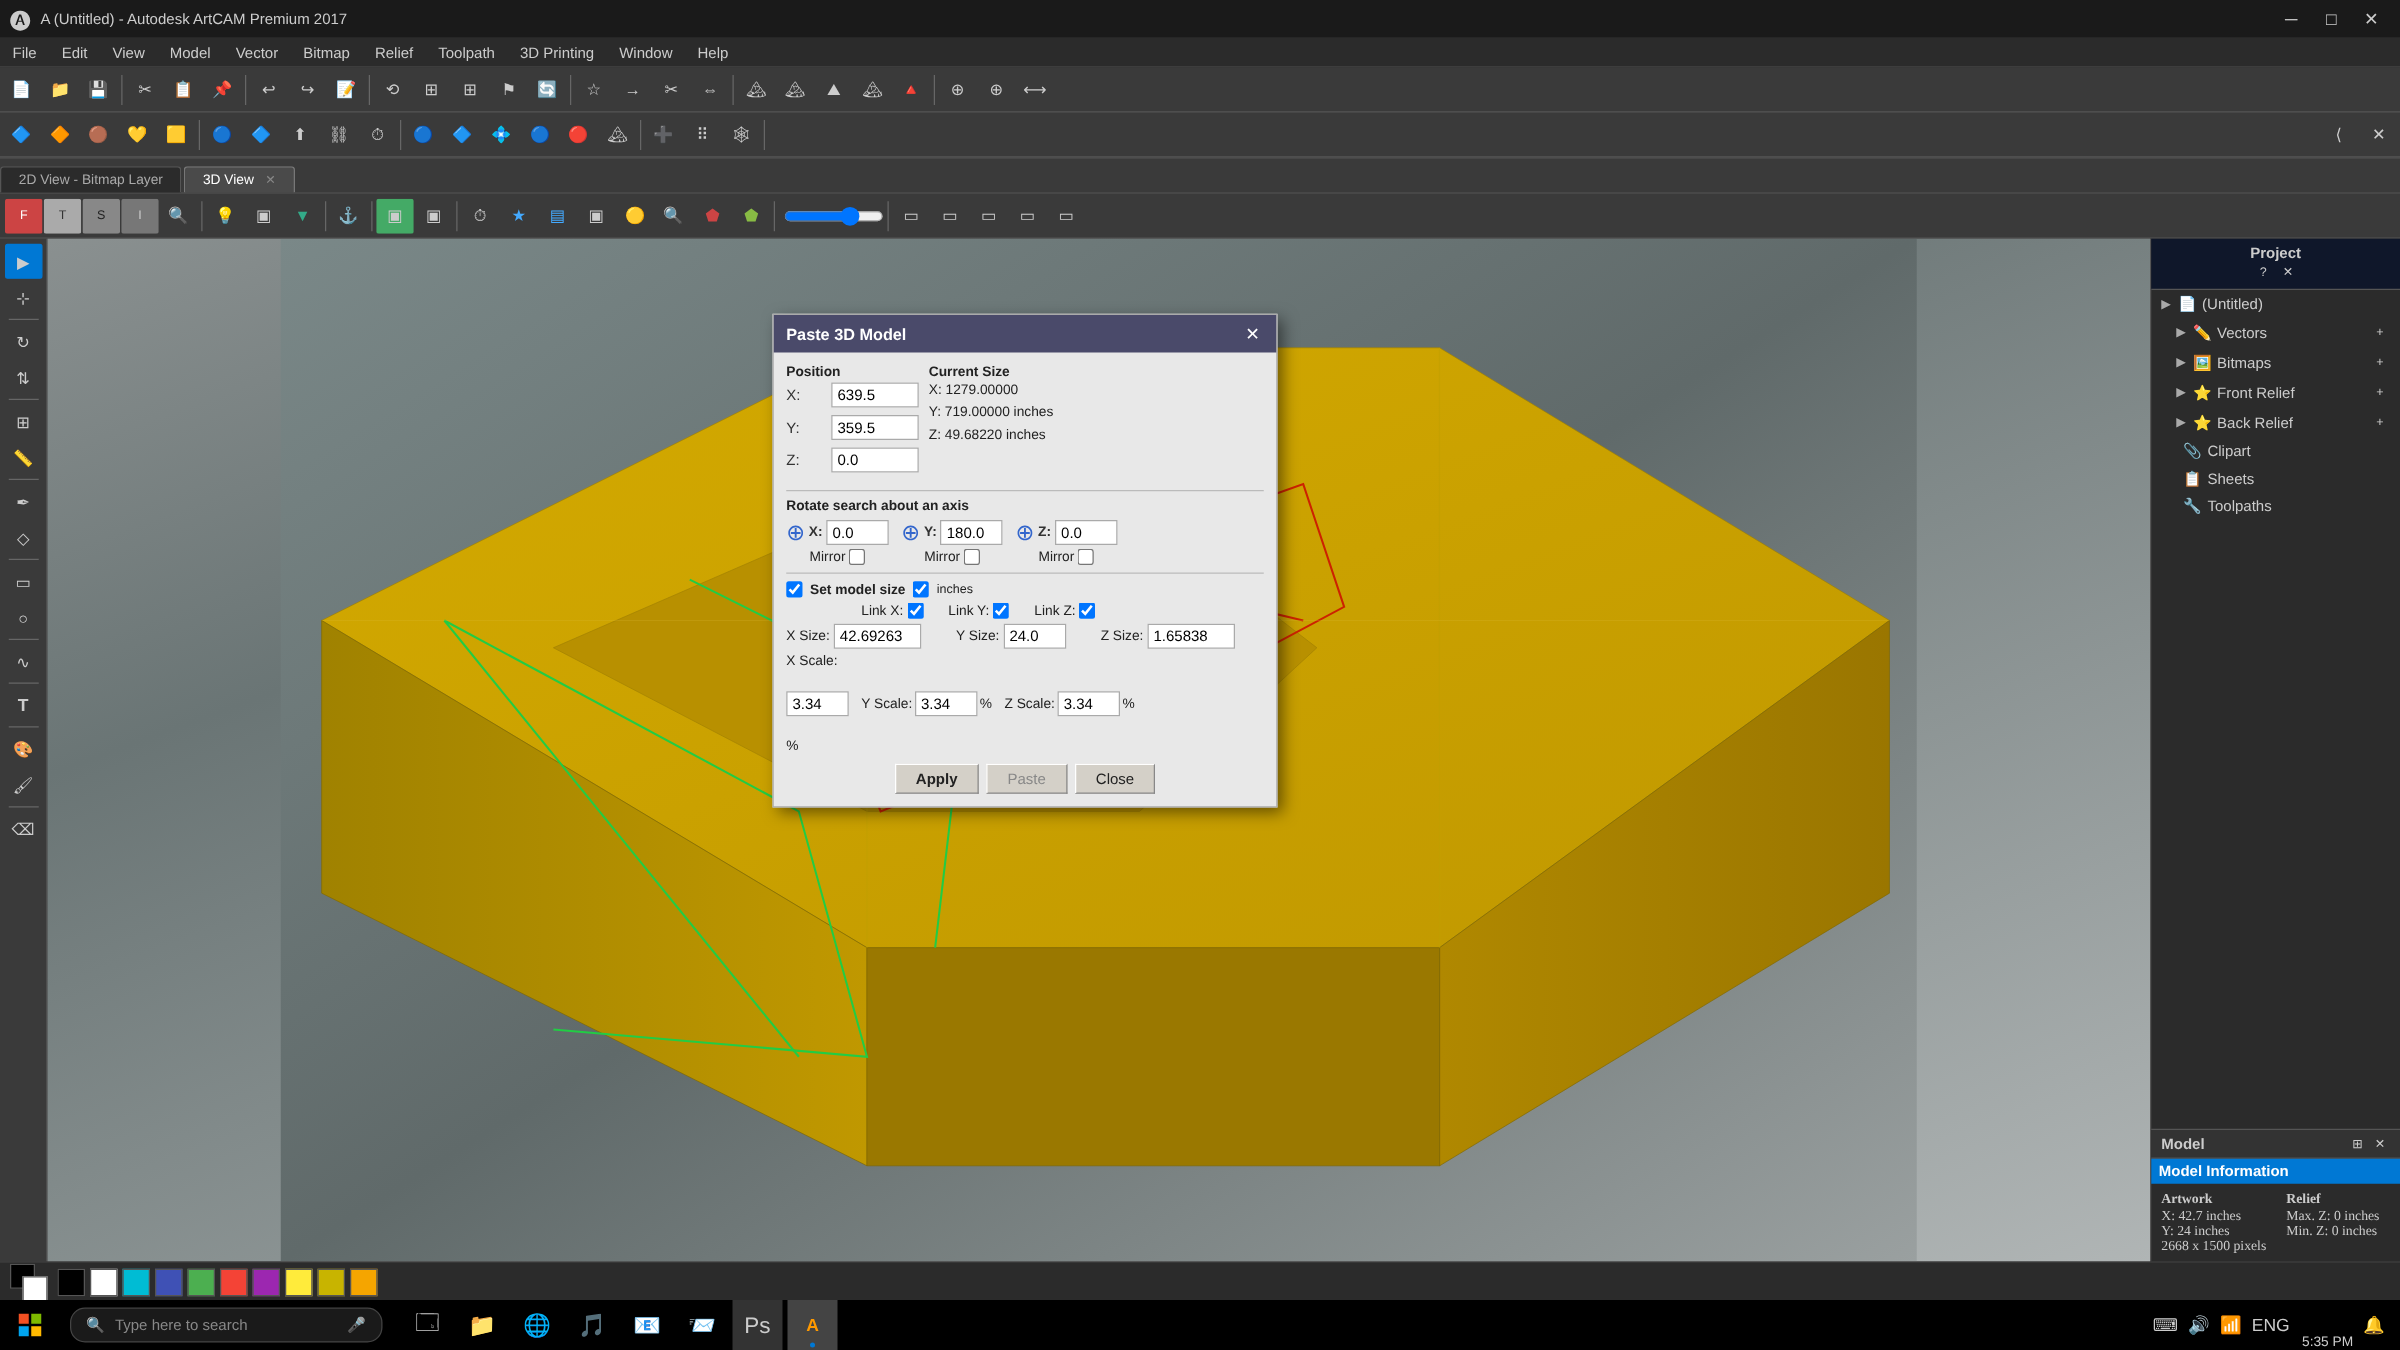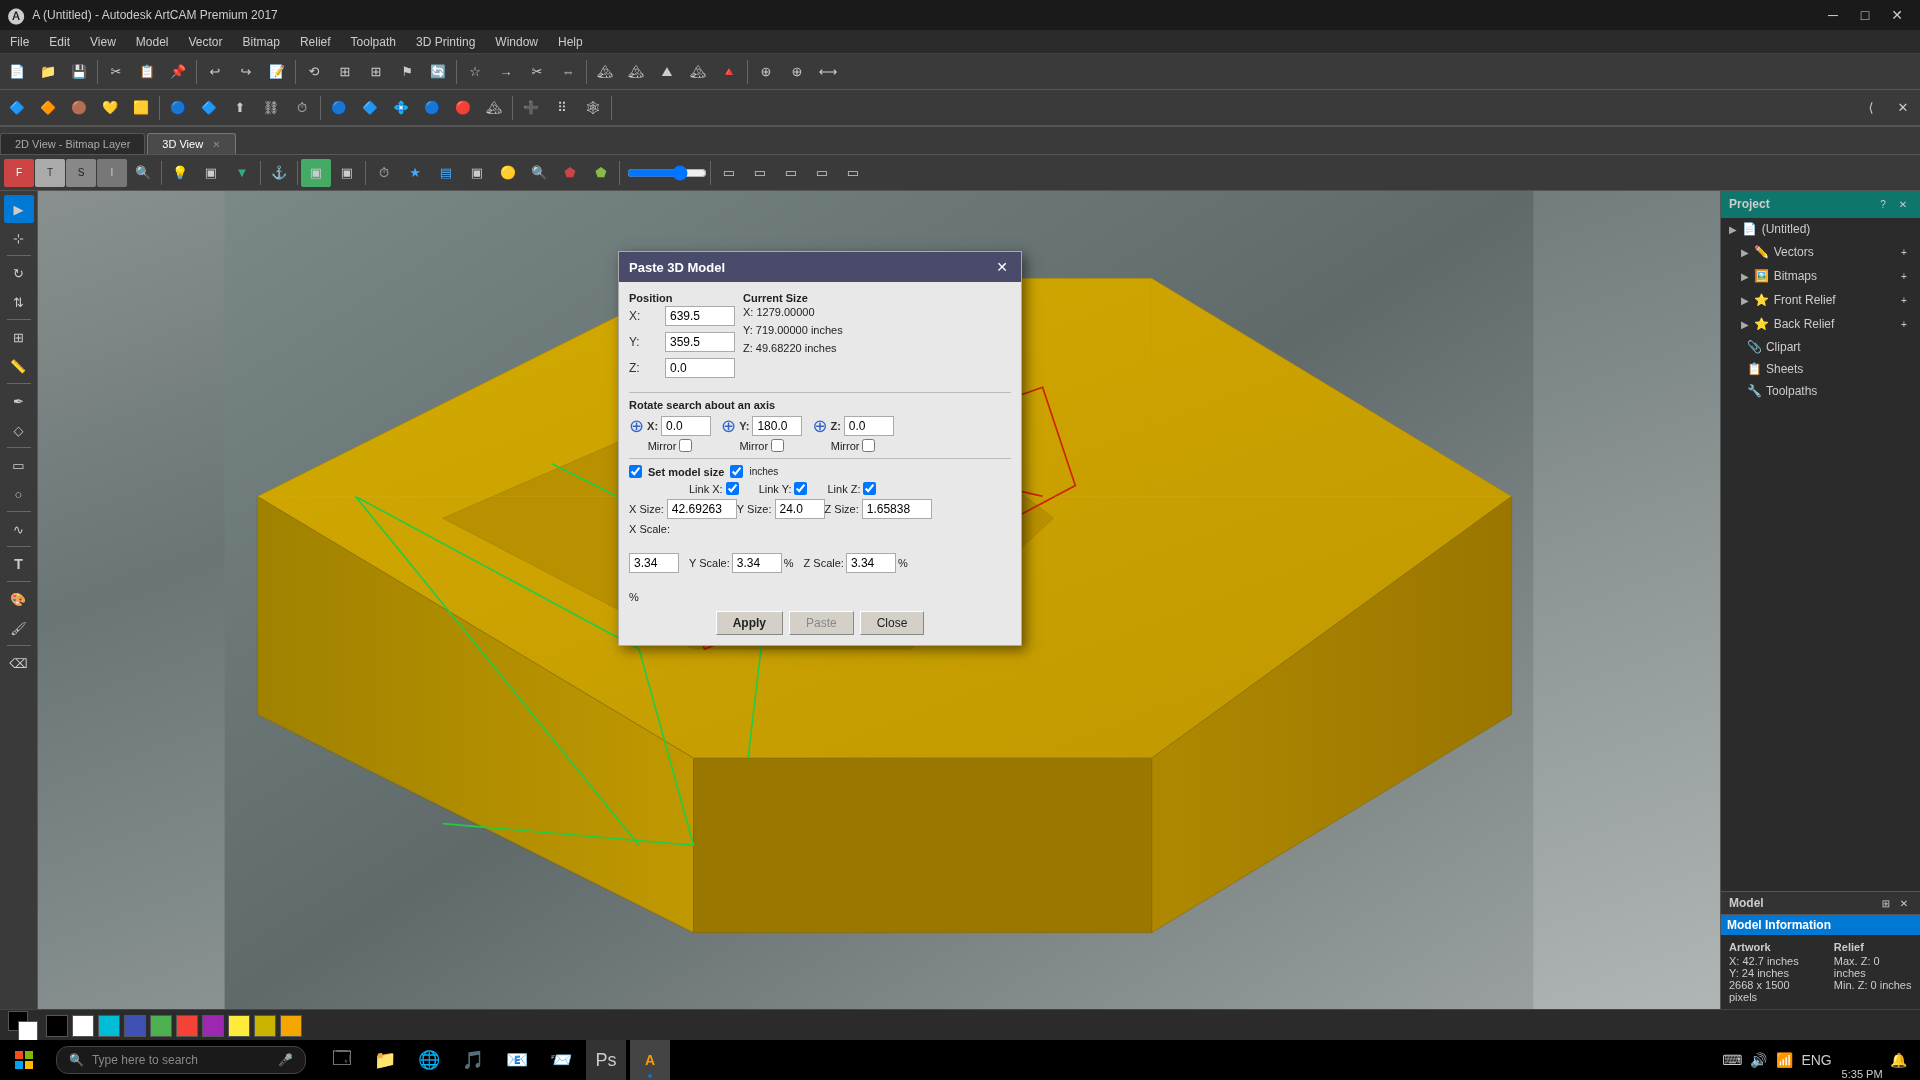--- a/index.html
+++ b/index.html
@@ -156,25 +156,26 @@
       background: #2b2b2b;
       border-left: 1px solid #555;
       display: flex;
       flex-direction: column;
     }
     #right-panel-header {
       display: flex;
       align-items: center;
       justify-content: space-between;
       padding: 4px 8px;
-      background: #0f766e;
+      background: #0f172a;
       border-bottom: 1px solid #555;
       font-size: 12px;
       font-weight: bold;
       color: #ccc;
+      flex-direction: column;
     }
     .panel-tree-item {
       display: flex;
       align-items: center;
       padding: 4px 8px;
       cursor: pointer;
       font-size: 12px;
       color: #ccc;
       gap: 4px;
     }
@@ -695,21 +696,21 @@
               <div style="display:flex; align-items:center; gap:3px;">
                 <span style="font-size:11px;">Link Y:</span>
                 <input type="checkbox" checked="" class="dialog-checkbox" style="">
               </div>
               <div style="display:flex; align-items:center; gap:3px;">
                 <span style="font-size:11px;">Link Z:</span>
                 <input type="checkbox" checked="" class="dialog-checkbox" style="">
               </div>
             </div>
 
-            <div style="display:flex; gap:0; margin-bottom:4px; ">
+            <div style="display:flex; gap:28px; margin-bottom:4px; ">
               <div style="display:flex; align-items:center; gap:3px;">
                 <span style="font-size:11px;">X Size:</span>
                 <input type="text" class="dialog-input" value="42.69263" style="">
               </div>
               <div style="display:flex; align-items:center; gap:3px;">
                 <span style="font-size:11px;">Y Size:</span>
                 <input type="text" class="dialog-input dialog-input-sm" value="24.0" style="">
               </div>
               <div style="display:flex; align-items:center; gap:3px;">
                 <span style="font-size:11px;">Z Size:</span>
@@ -805,21 +806,21 @@
     <div style="border-top:1px solid #555;">
       <div style="background:#333; padding:3px 8px; display:flex; align-items:center; justify-content:space-between; border-bottom:1px solid #555;">
         <span style="font-size:12px; font-weight:bold;">Model</span>
         <div style="display:flex;gap:2px;">
           <button class="tb-btn" style="width:16px;height:16px;font-size:10px;">⊞</button>
           <button class="tb-btn" style="width:16px;height:16px;font-size:10px;">✕</button>
         </div>
       </div>
       <div style="padding:6px 8px;">
         <div style="background:#0078d4; color:white; padding:3px 6px; margin:-6px -8px 6px -8px; font-size:12px; font-weight:bold;">Model Information</div>
-        <div style="display:flex; gap:16px; font-size:11px;">
+        <div style="display:flex; gap:16px; font-size:11px;font-family:Liberation Serif, serif;">
           <div>
             <div style="font-weight:bold; margin-bottom:2px;">Artwork</div>
             <div>X: 42.7 inches</div>
             <div>Y: 24 inches</div>
             <div>2668 x 1500 pixels</div>
           </div>
           <div>
             <div style="font-weight:bold; margin-bottom:2px;">Relief</div>
             <div>Max. Z: 0 inches</div>
             <div>Min. Z: 0 inches</div>

